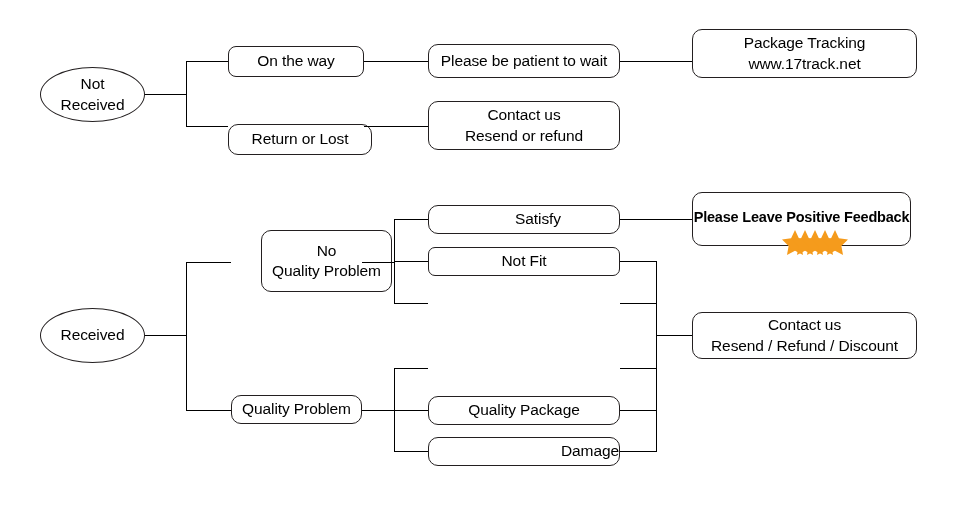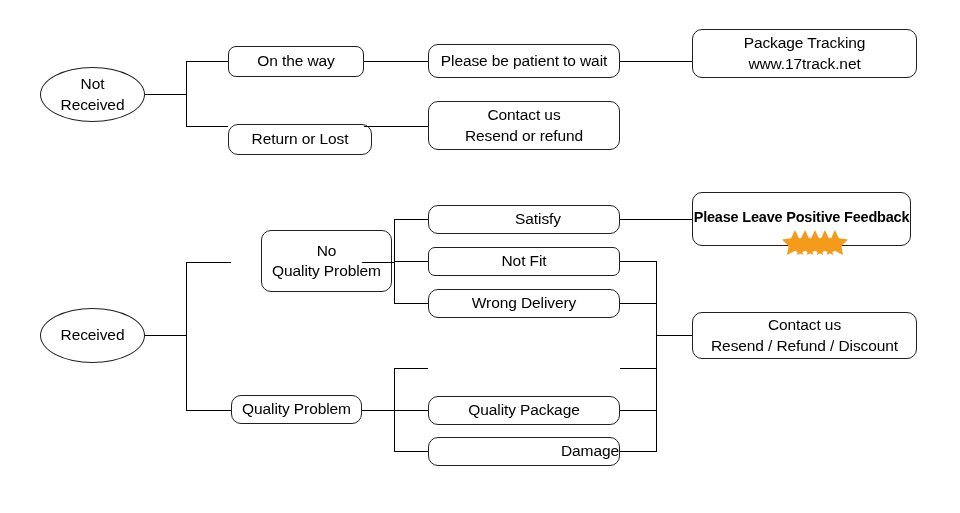--- a/index.html
+++ b/index.html
@@ -138,23 +138,20 @@
   <div class="conn h" style="left:394px; top:367.5px; width:34px;"></div>
   <div class="conn h" style="left:394px; top:409.5px; width:34px;"></div>
   <div class="conn h" style="left:394px; top:450.5px; width:34px;"></div>
 
   <div class="node rounded" style="left:428px; top:205px; width:192px; height:29px;padding-left:28px;">
     <span>Satisfy</span>
   </div>
   <div class="node rounded" style="left:428px; top:247px; width:192px; height:29px;border-radius:7px;">
     <span>Not Fit</span>
   </div>
-  <div class="node rounded" style="left:428px; top:289px; width:192px; height:29px;">
-    <span>Wrong Delivery</span>
-  </div>
 
   <div class="node rounded" style="left:428px; top:396px; width:192px; height:29px;">
     <span>Quality Package</span>
   </div>
   <div class="node rounded" style="left:428px; top:437px; width:192px; height:29px;align-items:flex-end;">
     <span>Damage</span>
   </div>
 
   <div class="conn h" style="left:620px; top:218.5px; width:72px;"></div>
 

